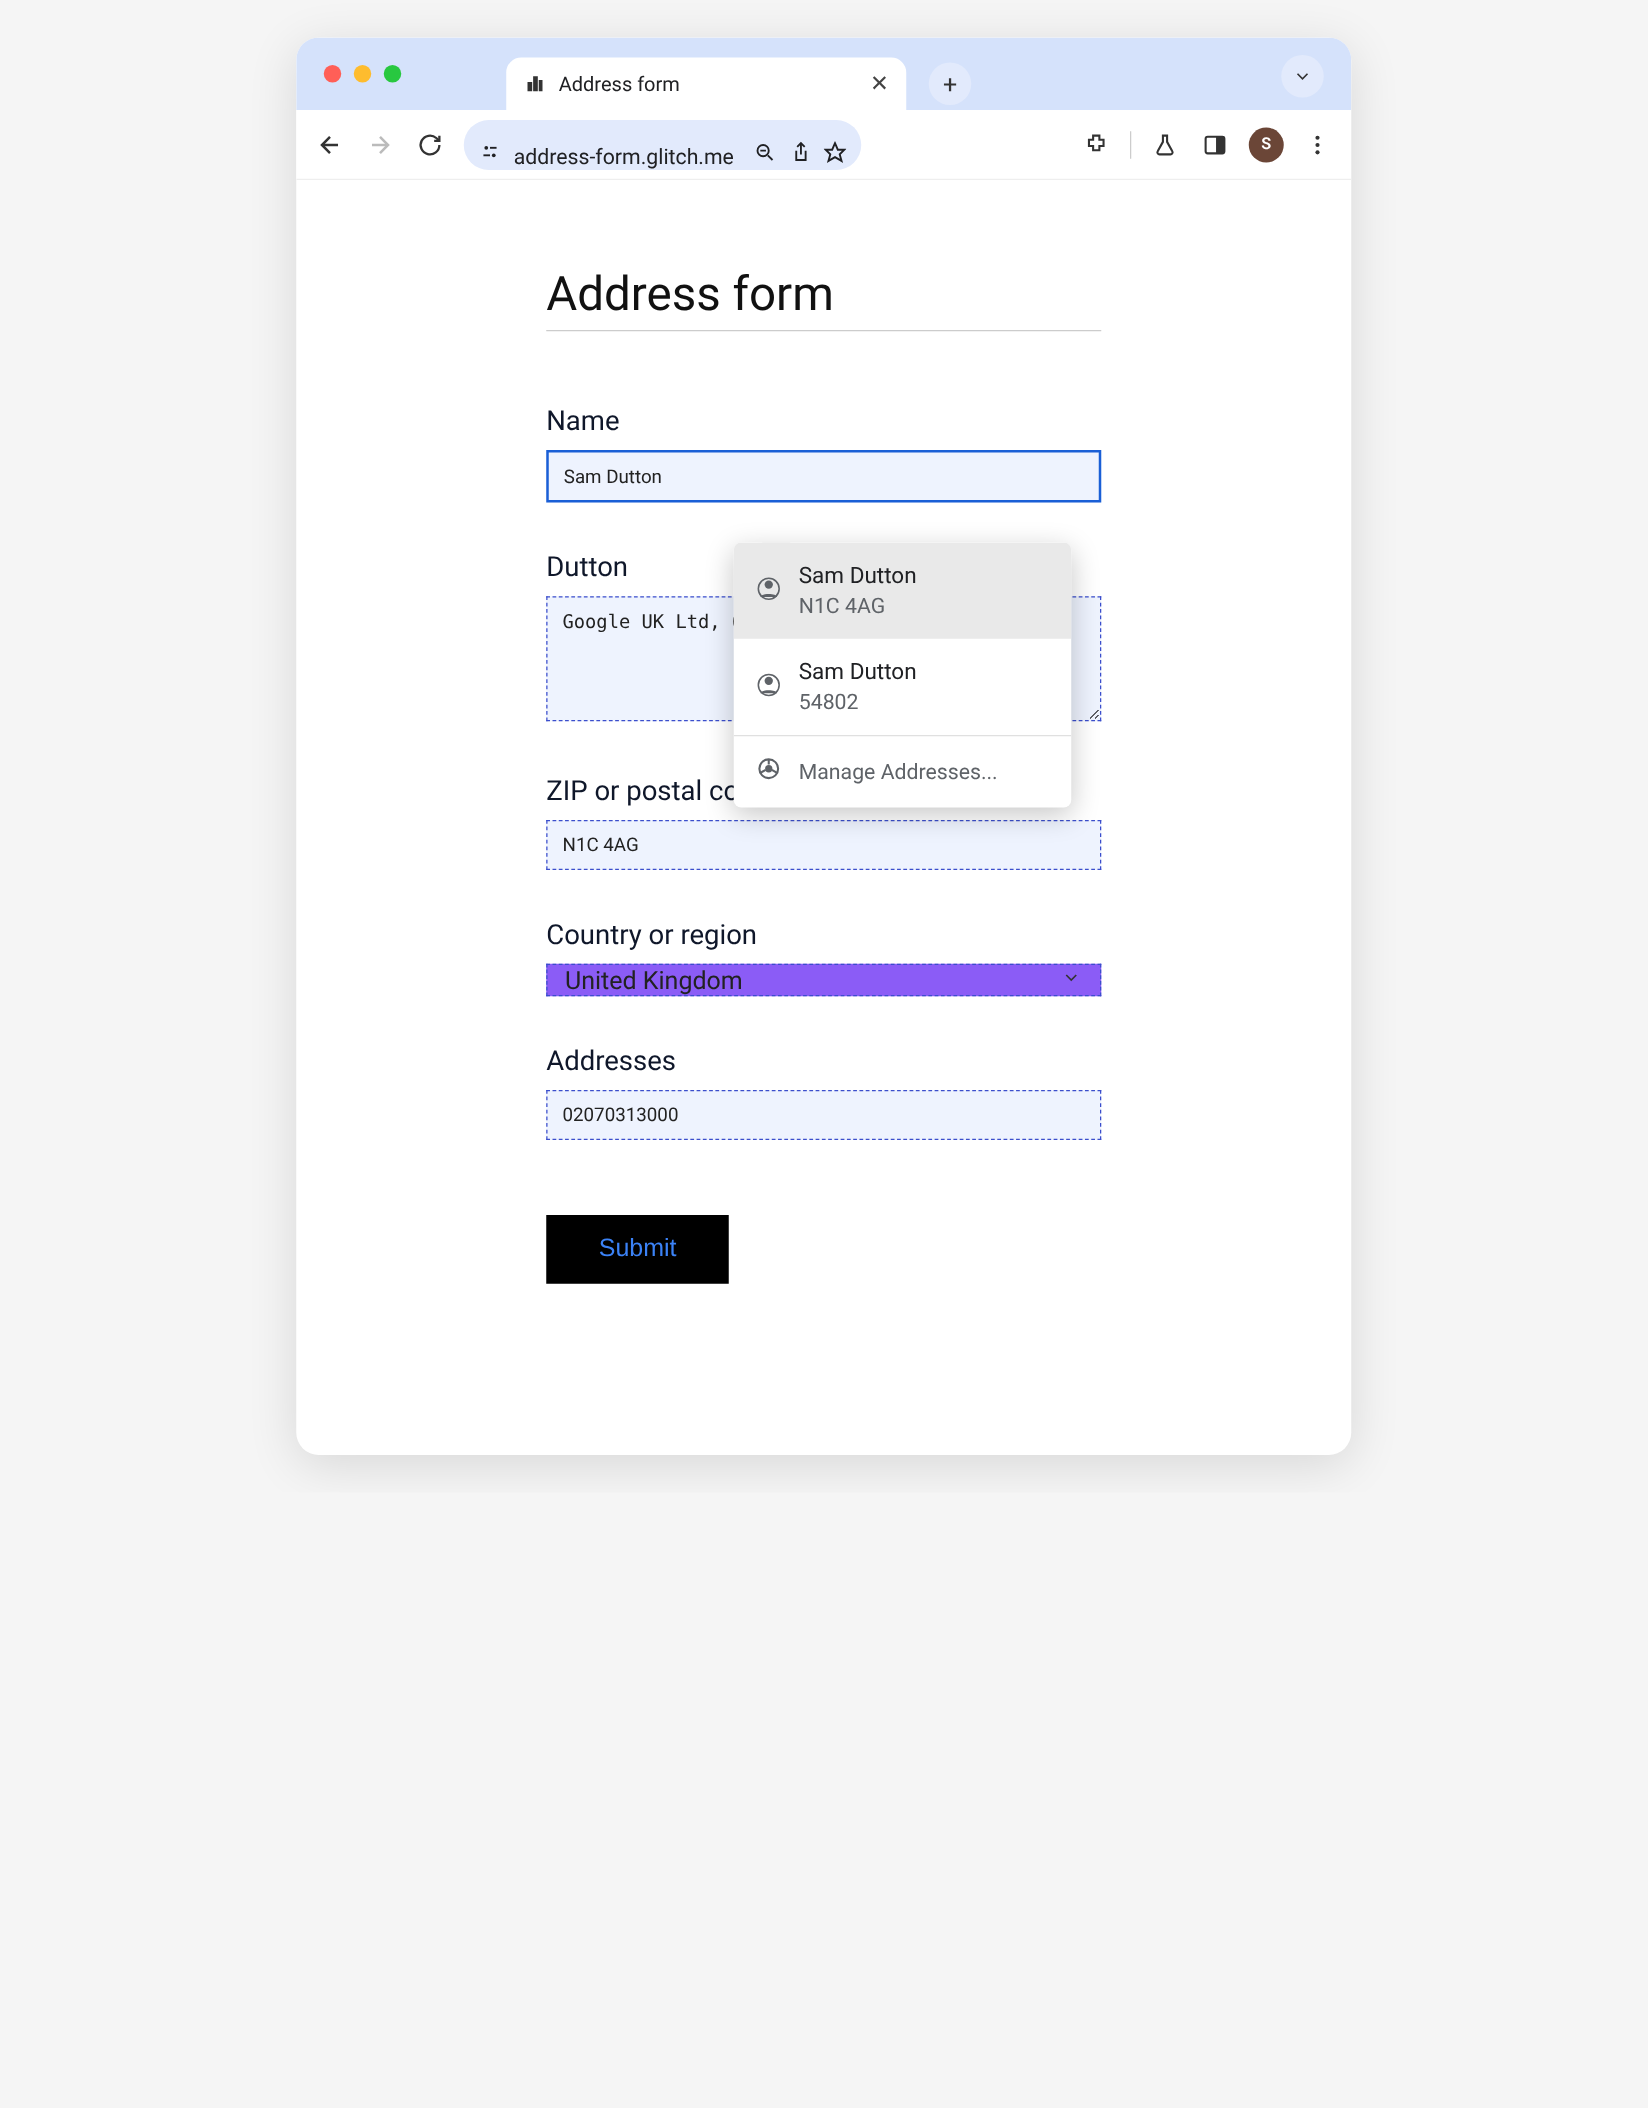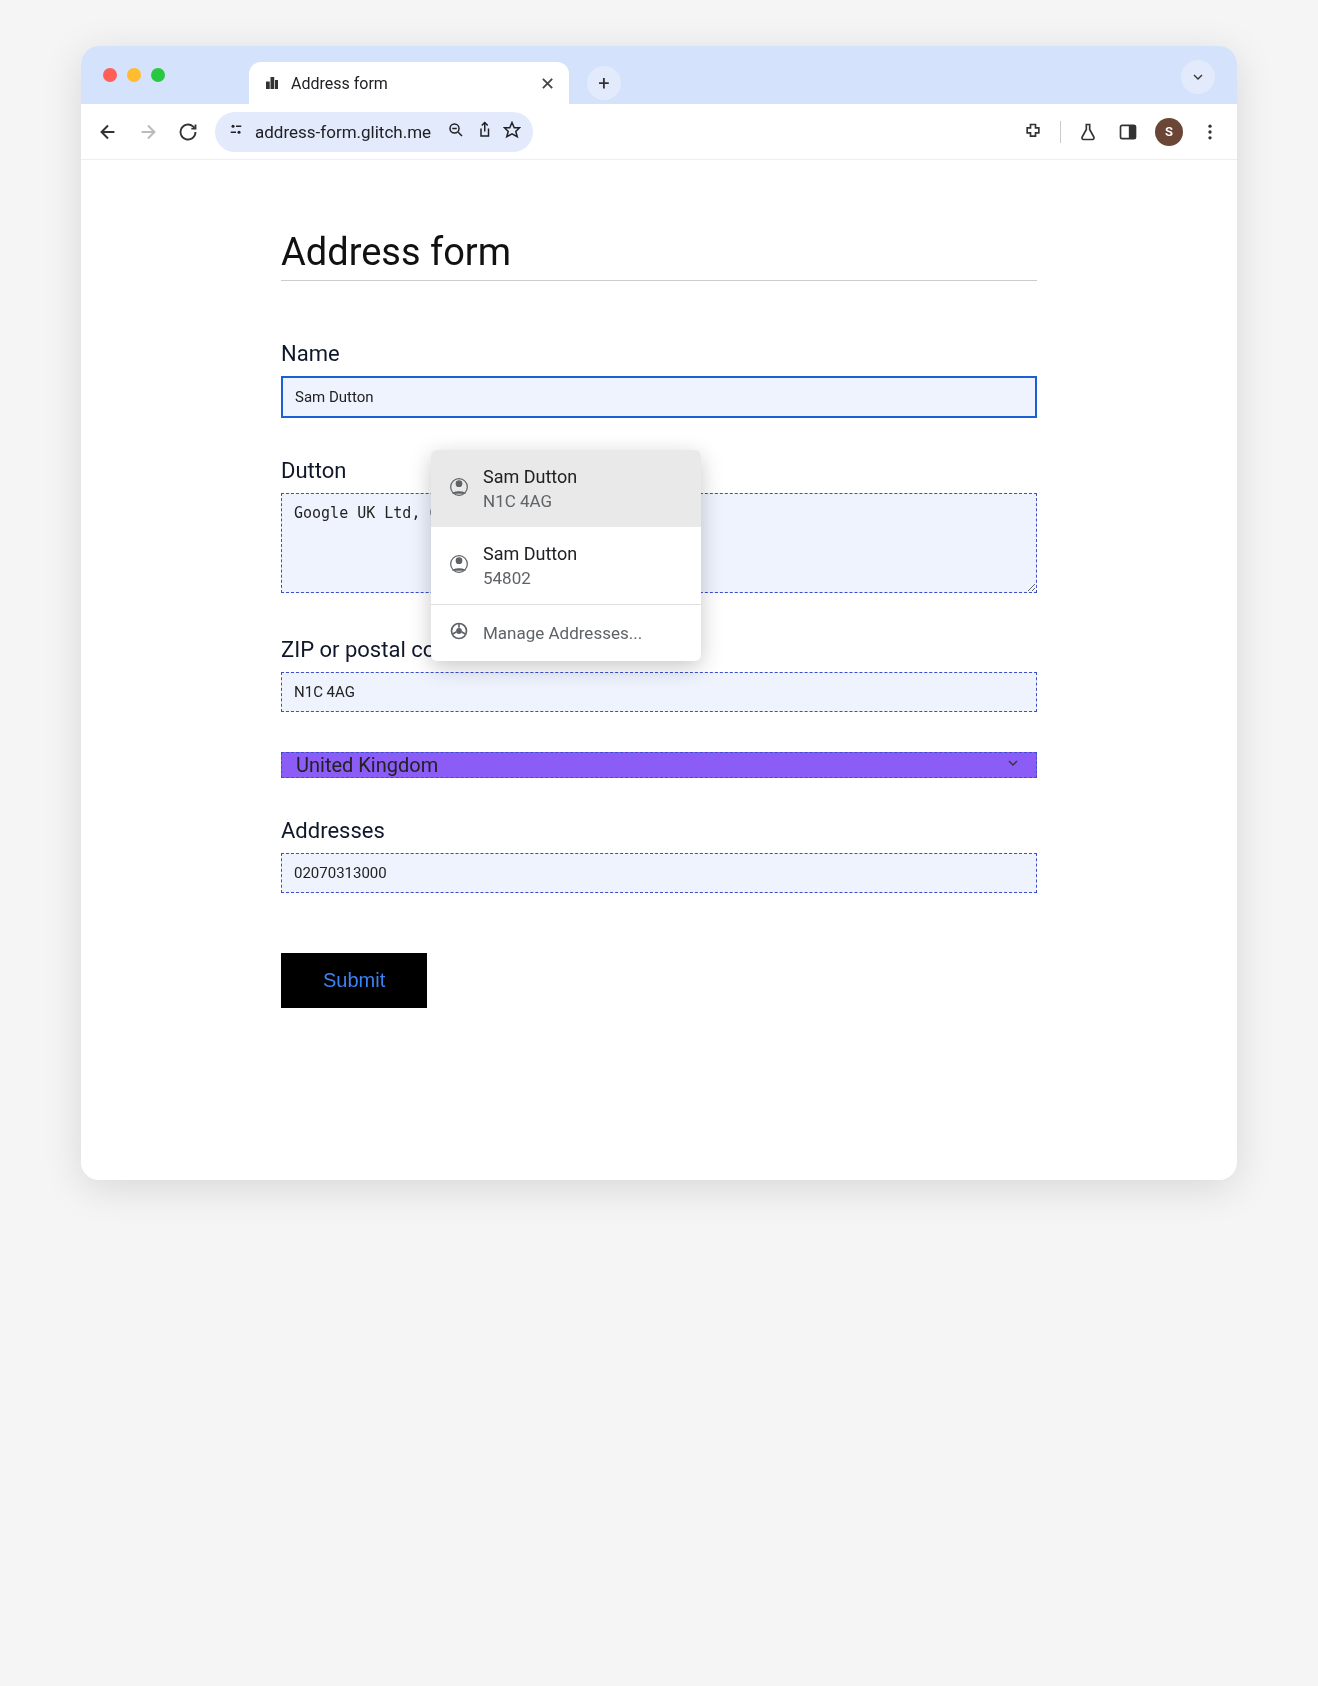--- a/index.html
+++ b/index.html
@@ -2,22 +2,22 @@
 <html><head>
 <meta charset="utf-8">
 <style>
   * { box-sizing: border-box; margin: 0; padding: 0; }
   body {
     font-family: -apple-system, BlinkMacSystemFont, "Segoe UI", Roboto, Arial, sans-serif;
     background: #f5f5f5;
     padding: 30px;
   }
   .window {
-    width: 1156px;
-    margin: 16px auto;
+    width: 844px;
+    margin: 0 auto;
     background: #fff;
     border-radius: 18px;
     box-shadow: 0 8px 40px rgba(0,0,0,0.12);
     overflow: hidden;
   }
   
   .tab-strip {
     background: #d5e2fb;
     height: 58px;
     display: flex;
@@ -74,21 +74,21 @@
     gap: 14px;
     border-bottom: 1px solid #eee;
   }
   .tbtn { width:26px; height:26px; display:flex; align-items:center; justify-content:center; color:#333; }
   .tbtn.faded { color:#bbb; }
   .omnibox {
     background:#e2eafc;
     border-radius: 22px;
     height: 40px;
     display:flex;
-    align-items:center;
+    align-items:flex-end;
     padding: 0 12px;
     gap: 10px;
     color:#202124;
     font-size: 17px;
   }
   .omnibox .url { padding-right:6px; }
   .spacer { flex: 1; }
   .avatar {
     width:28px; height:28px; border-radius:50%;
     background:#6b4637; color:#fff;
@@ -355,20 +355,21 @@
       <label>Dutton</label>
       <textarea class="textarea" style="">Google UK Ltd, 6</textarea>
     </div>
 
     <div class="field">
       <label>ZIP or postal code</label>
       <input class="zip" value="N1C 4AG" style="">
     </div>
 
     <div class="field">
+      <label>Country or region</label>
       <div class="select-wrap">
         <div class="select">United Kingdom</div>
         <span class="select-chevron">
           <svg viewBox="0 0 24 24" width="16" height="16" fill="none" stroke="currentColor" stroke-width="2">
               <polyline points="6 9 12 15 18 9"></polyline>
             </svg>
         </span>
       </div>
     </div>
 

